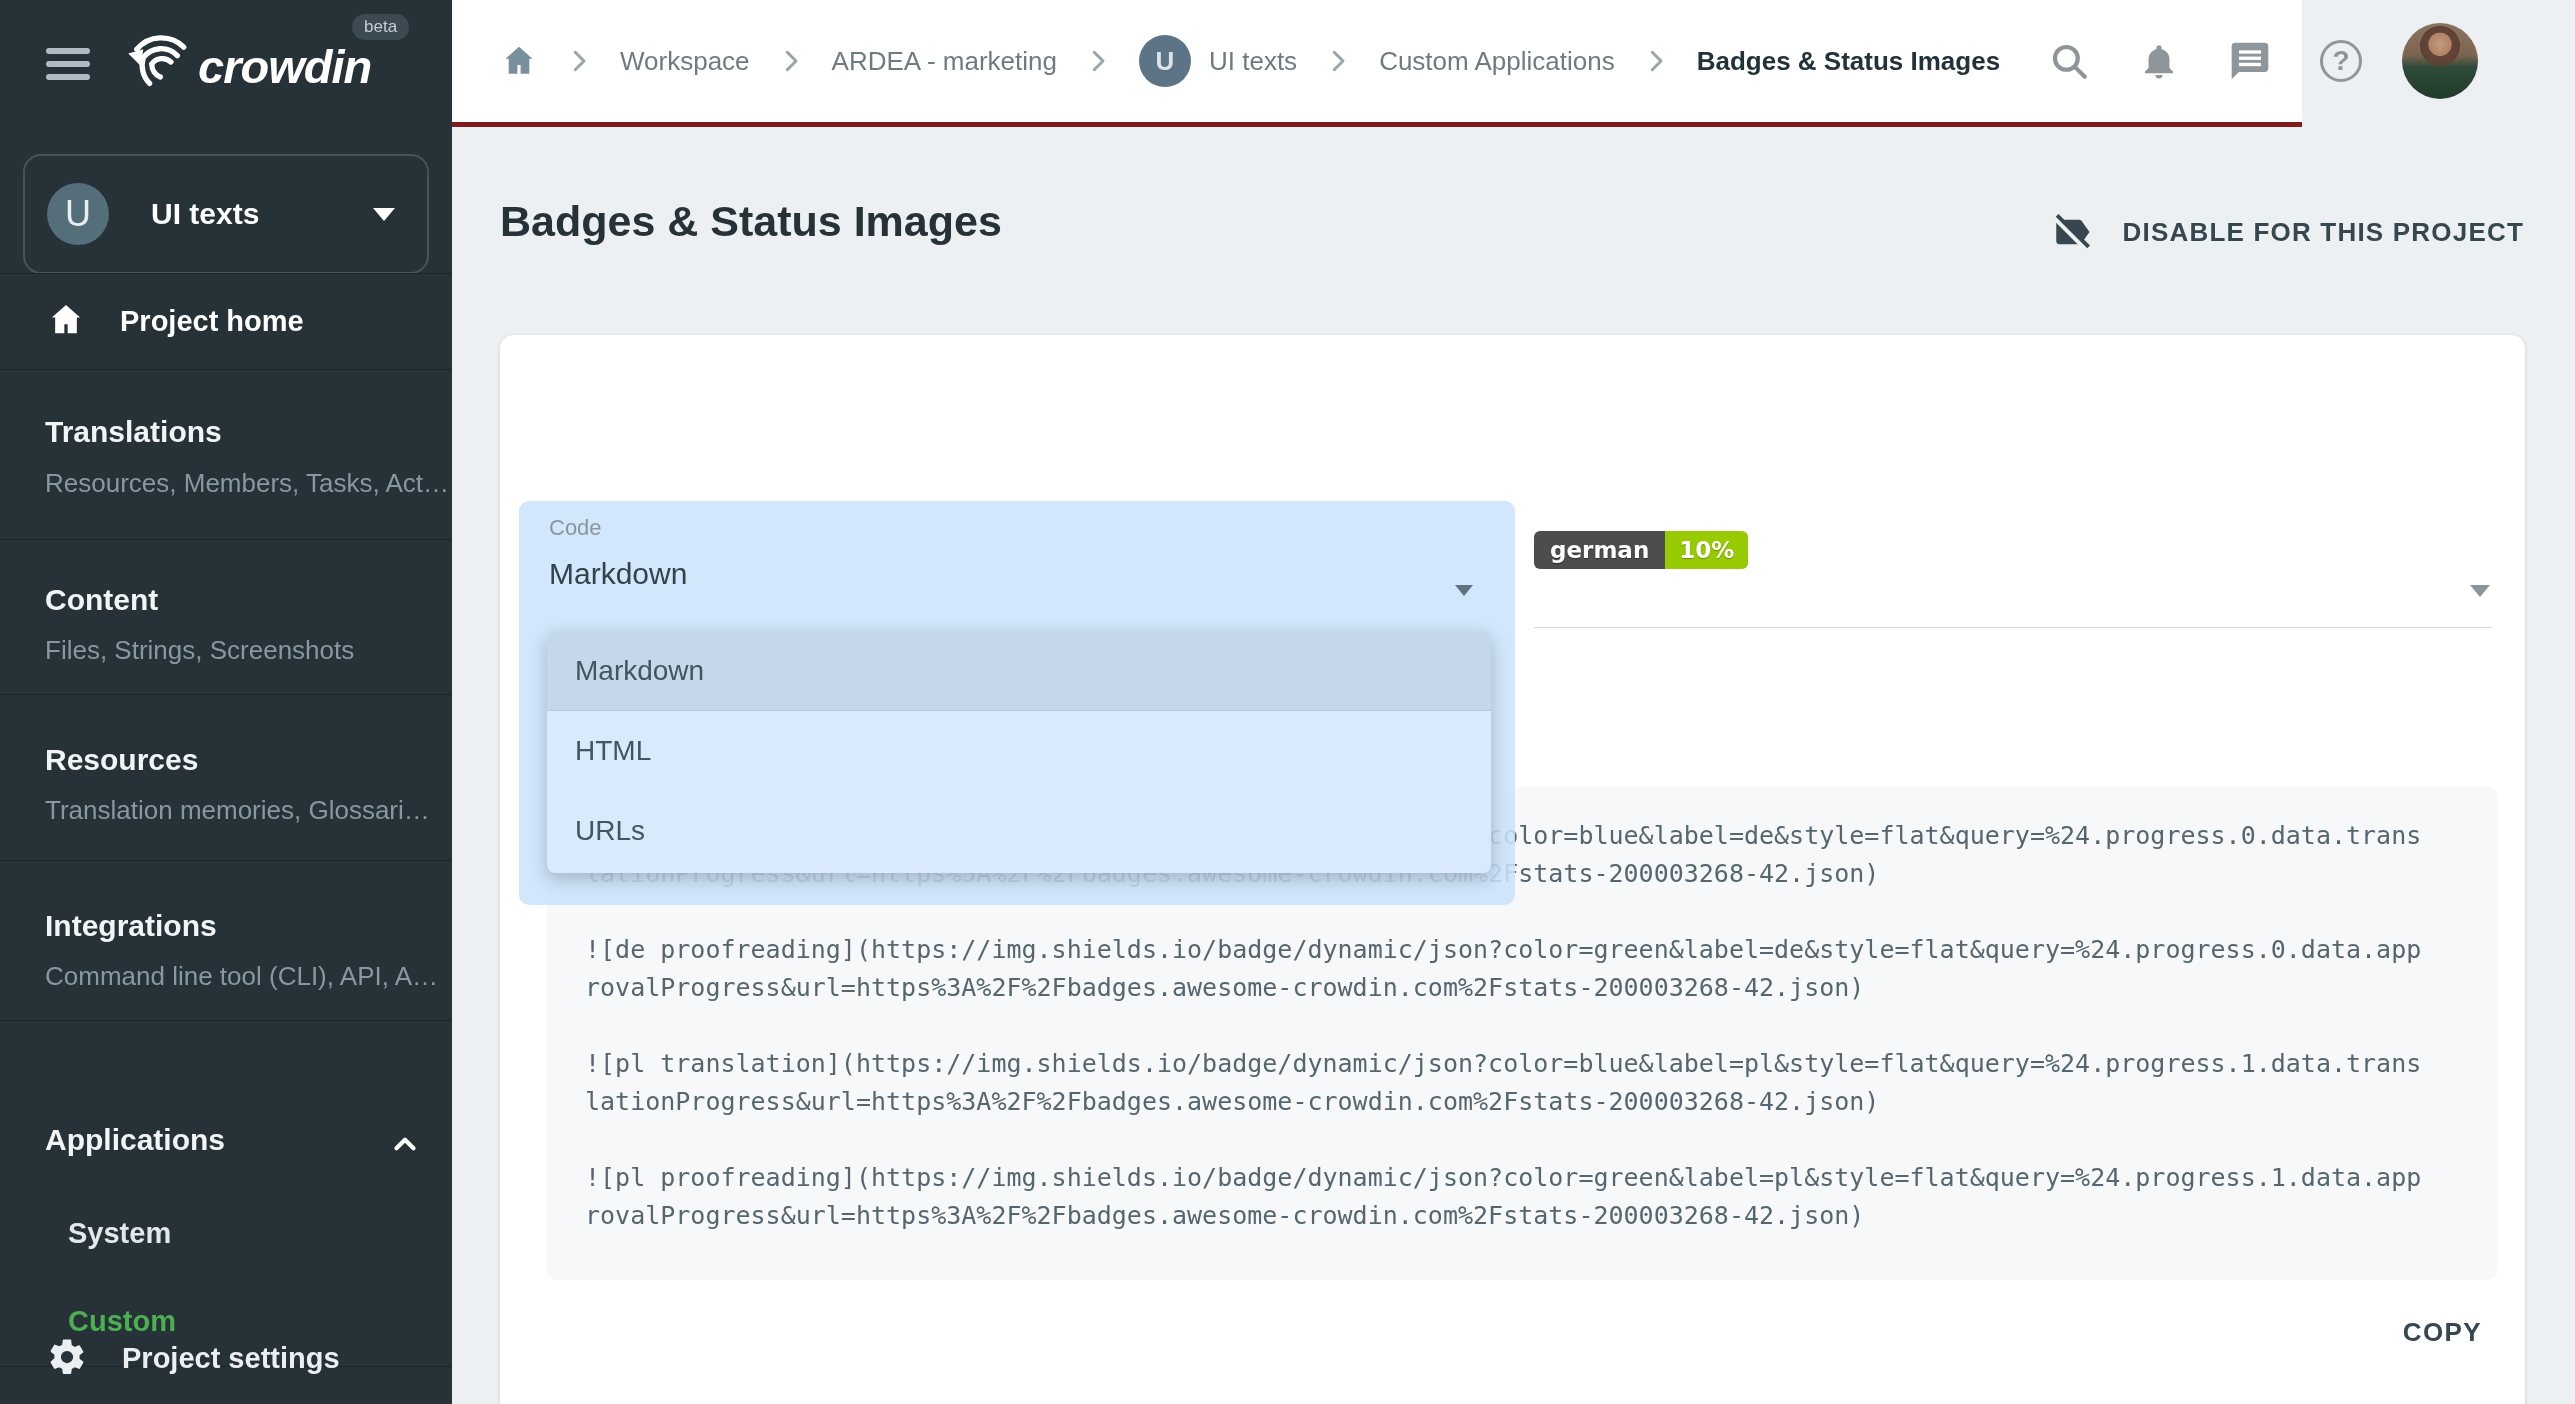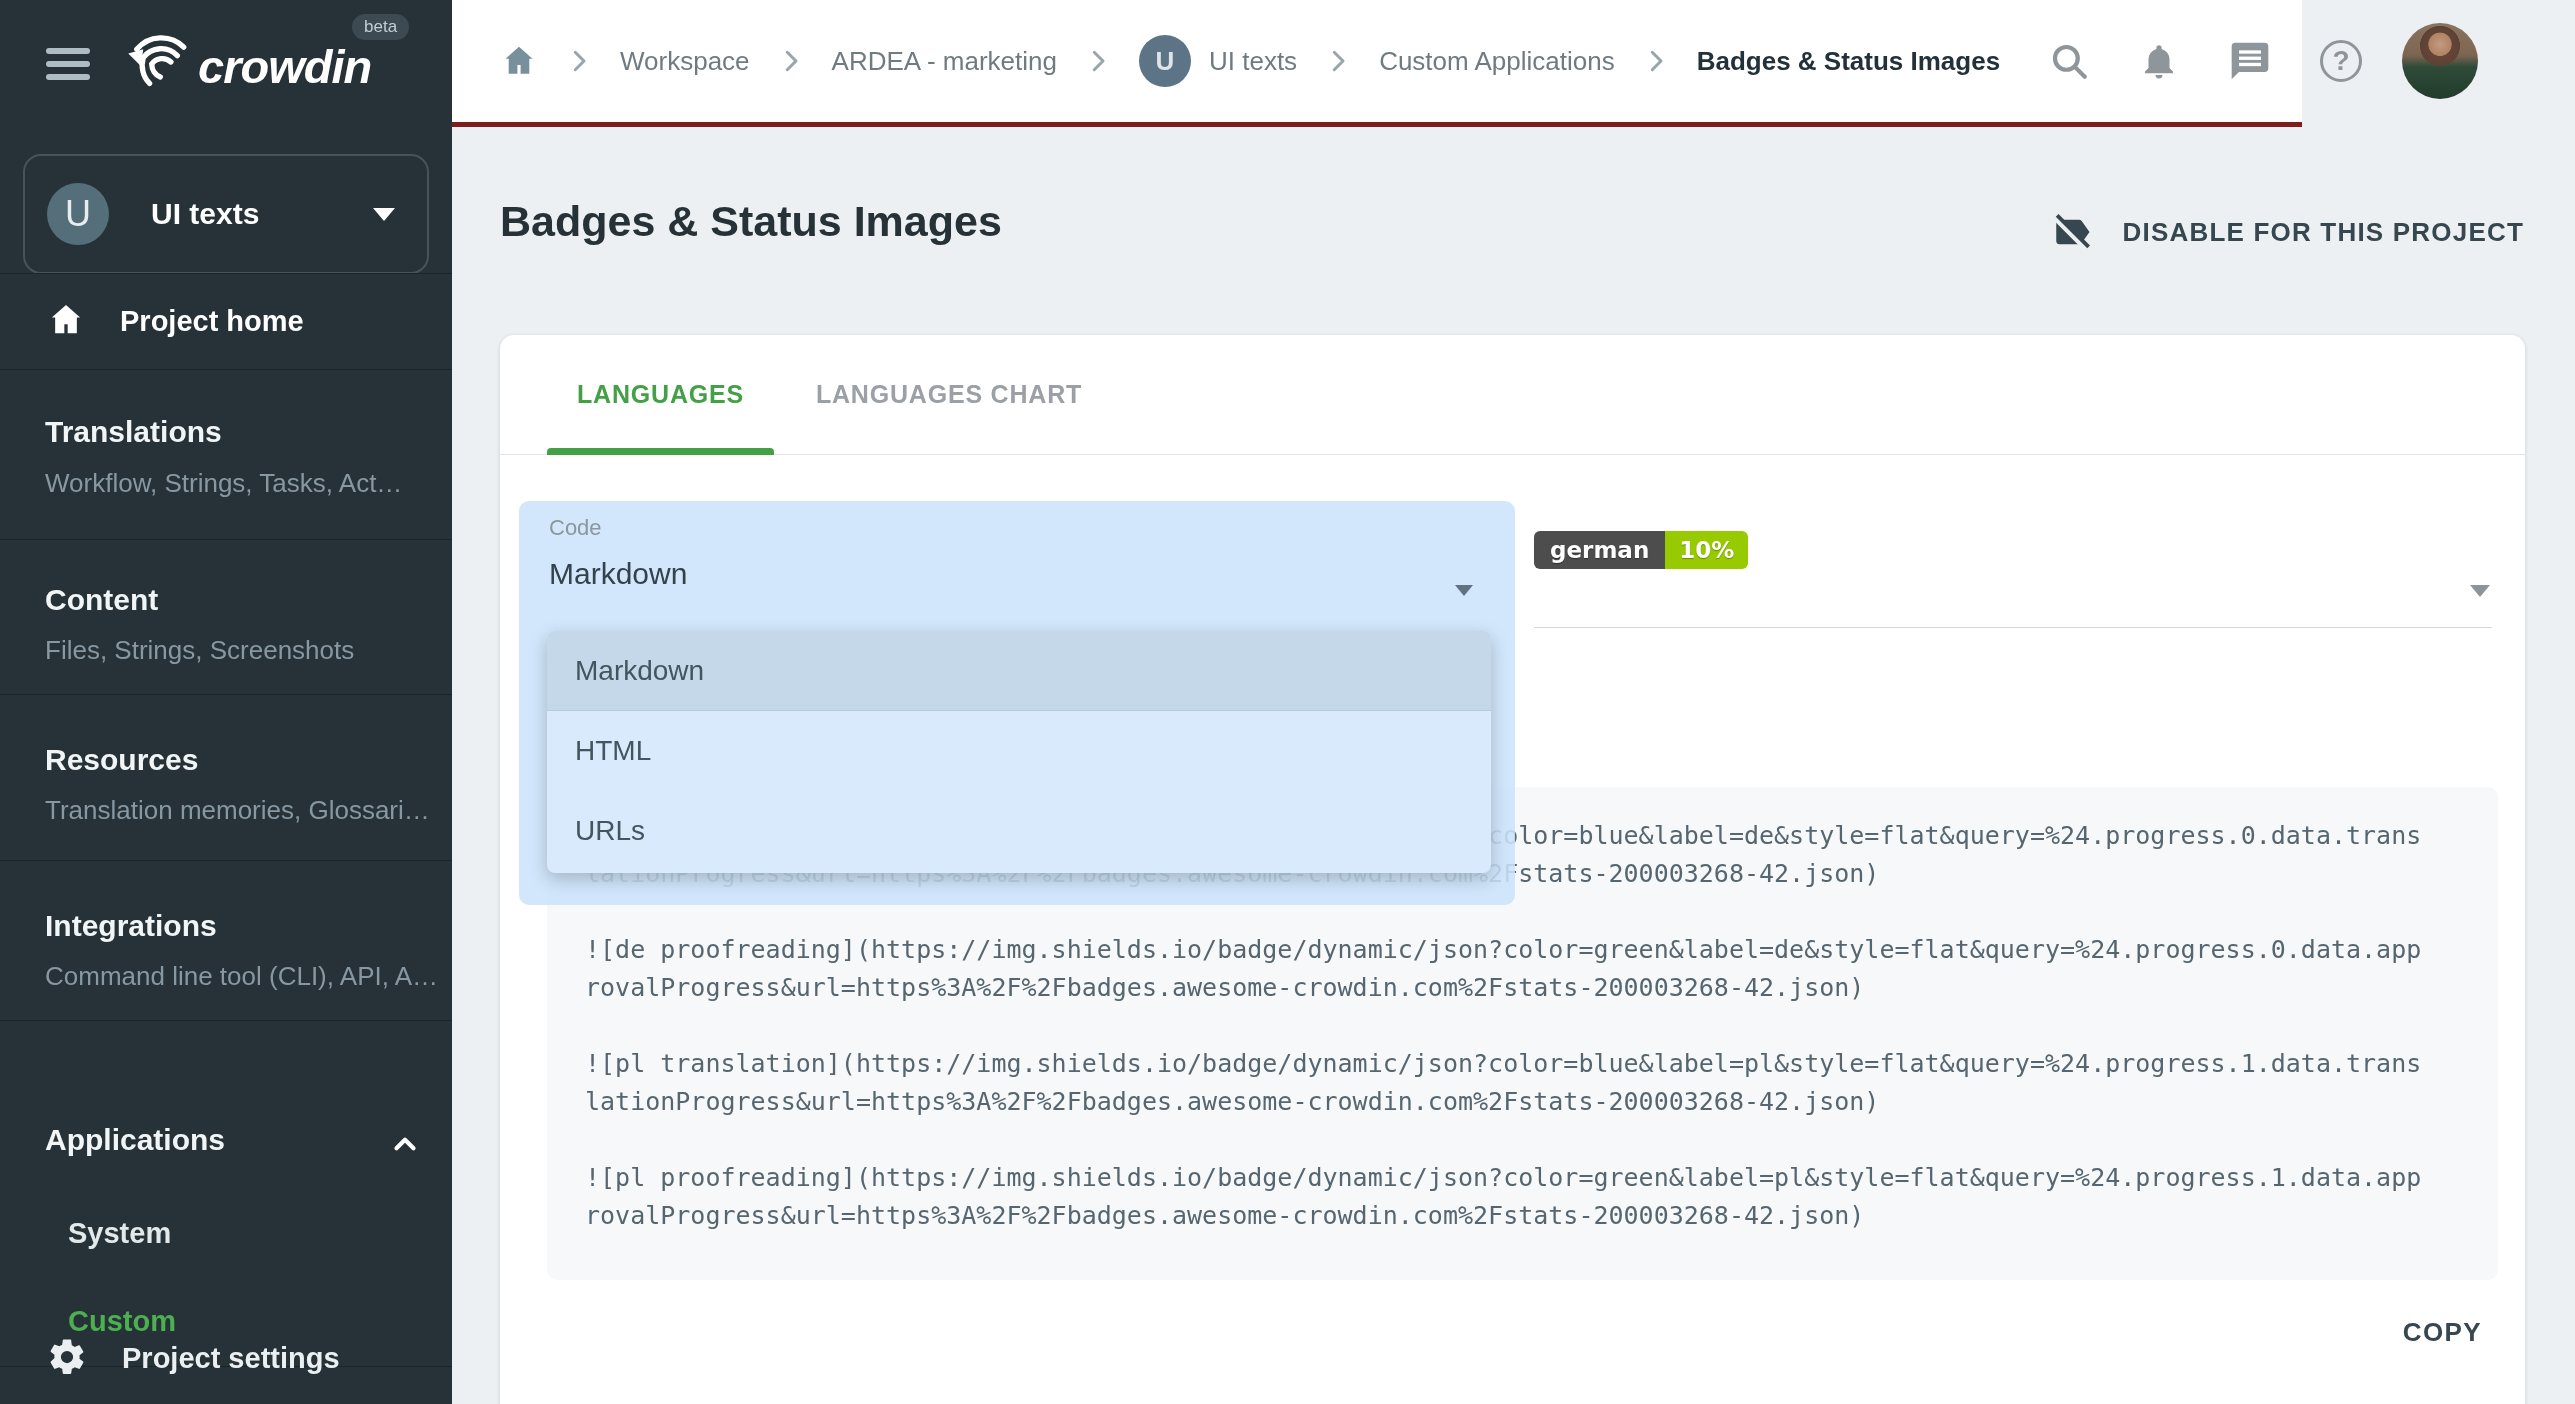--- a/index.html
+++ b/index.html
@@ -127,21 +127,21 @@
     <span class="nav-icon">
       <svg width="40" height="40" viewBox="0 0 24 24" fill="currentColor">
           <path d="M12 3 3.5 10.5h2V20h5.5v-5.5h2V20H18.5v-9.5h2z"></path>
         </svg>
     </span>
     <span class="nav-label">Project home</span>
   </div>
 
   <div class="side-section sec1">
     <div class="side-title" style="top:45px;">Translations</div>
-    <div class="side-sub" style="top:98px;">Workflow, Strings, Tasks, Act…</div>
+    <div class="side-sub" style="top:98px;">Resources, Members, Tasks, Act…</div>
   </div>
   <div class="side-section sec2">
     <div class="side-title" style="top:43px;">Content</div>
     <div class="side-sub" style="top:95px;">Files, Strings, Screenshots</div>
   </div>
   <div class="side-section sec3">
     <div class="side-title" style="top:48px;">Resources</div>
     <div class="side-sub" style="top:100px;">Translation memories, Glossari…</div>
   </div>
   <div class="side-section sec4">
@@ -245,24 +245,20 @@
   <div class="disable-btn">
     <svg width="42" height="42" viewBox="0 0 24 24">
       <path fill="#37474f" d="M17.63 5.84A2 2 0 0 0 16 5H5a2 2 0 0 0-2 2v10a2 2 0 0 0 2 2h11c.67 0 1.27-.33 1.63-.84L22 12l-4.37-6.16z"></path>
       <line x1="2.5" y1="3.5" x2="20.5" y2="21.5" stroke="#edf0f3" stroke-width="4"></line>
       <line x1="3.5" y1="2.5" x2="21.5" y2="20.5" stroke="#37474f" stroke-width="2.2"></line>
     </svg>
     <span class="btn-label">DISABLE FOR THIS PROJECT</span>
   </div>
 
   <section class="card">
-    <div class="tabs">
-      <div class="tab active">LANGUAGES</div>
-      <div class="tab">LANGUAGES CHART</div>
-    </div>
 
     <div class="style-select">
       <div class="style-value">
         <span class="shields-badge">
           <span class="b-left">german</span>
           <span class="b-right">10%</span>
         </span>
       </div>
       <div class="style-caret"></div>
       <div class="style-underline"></div>

